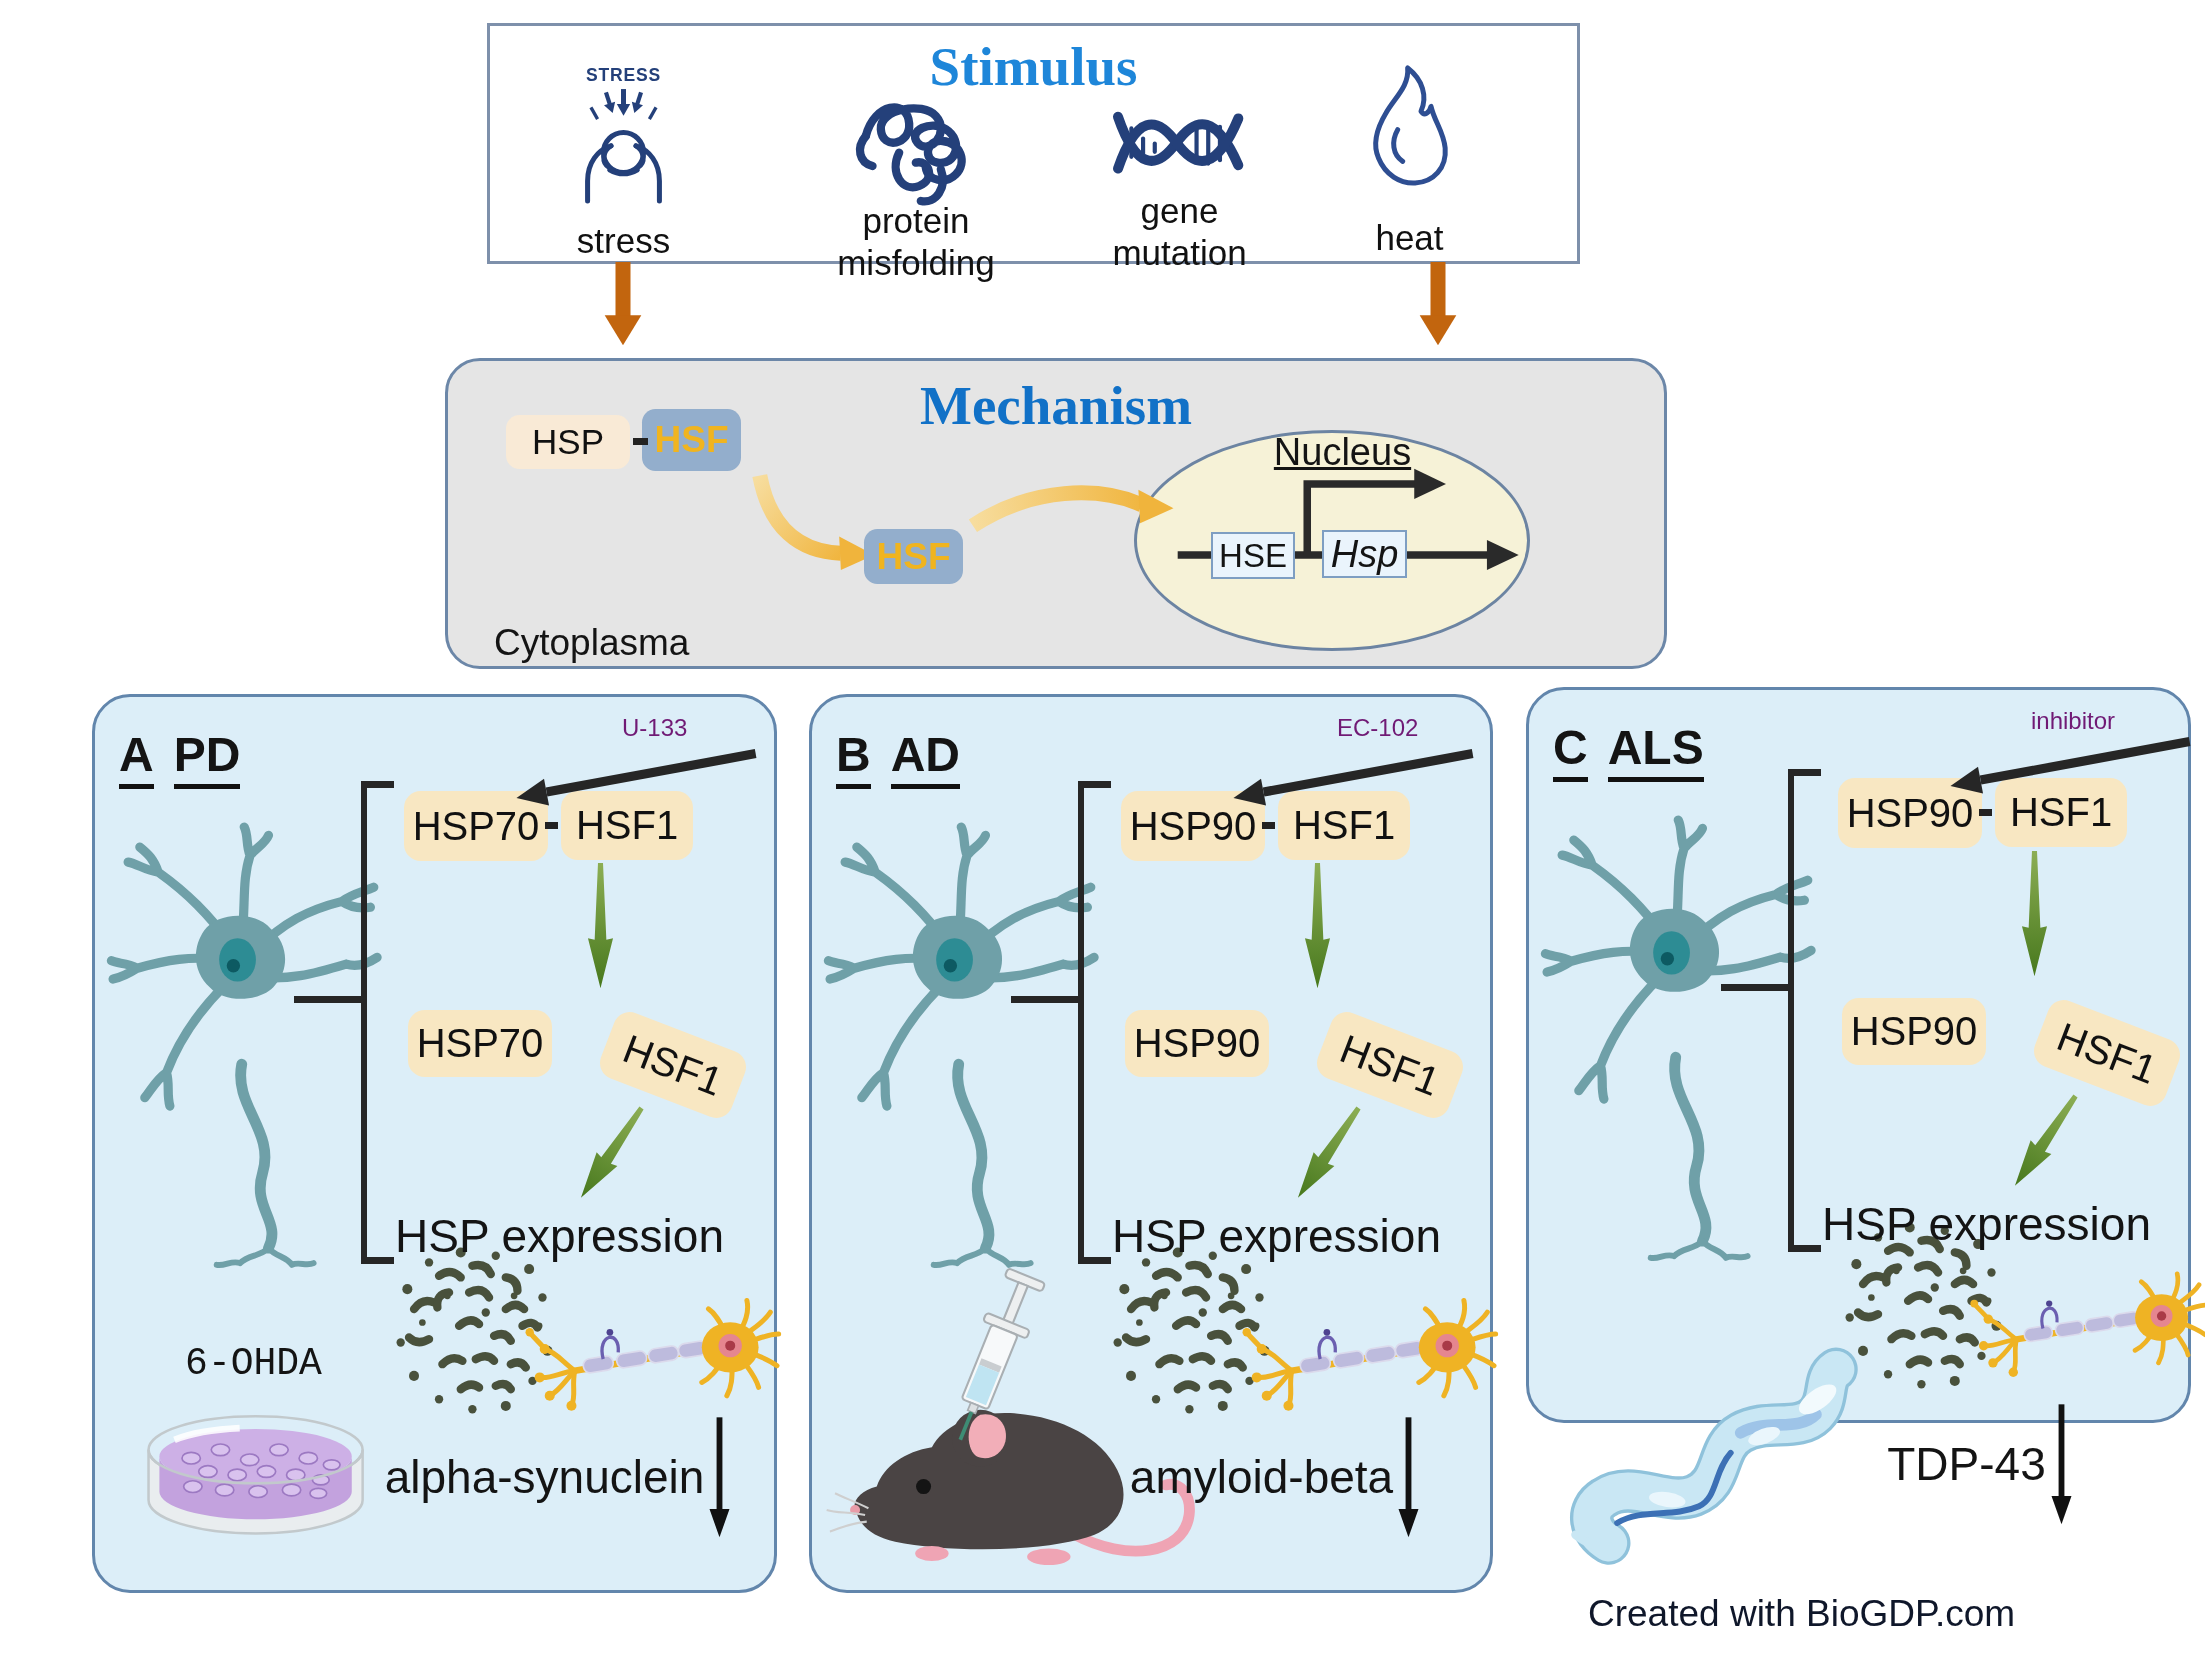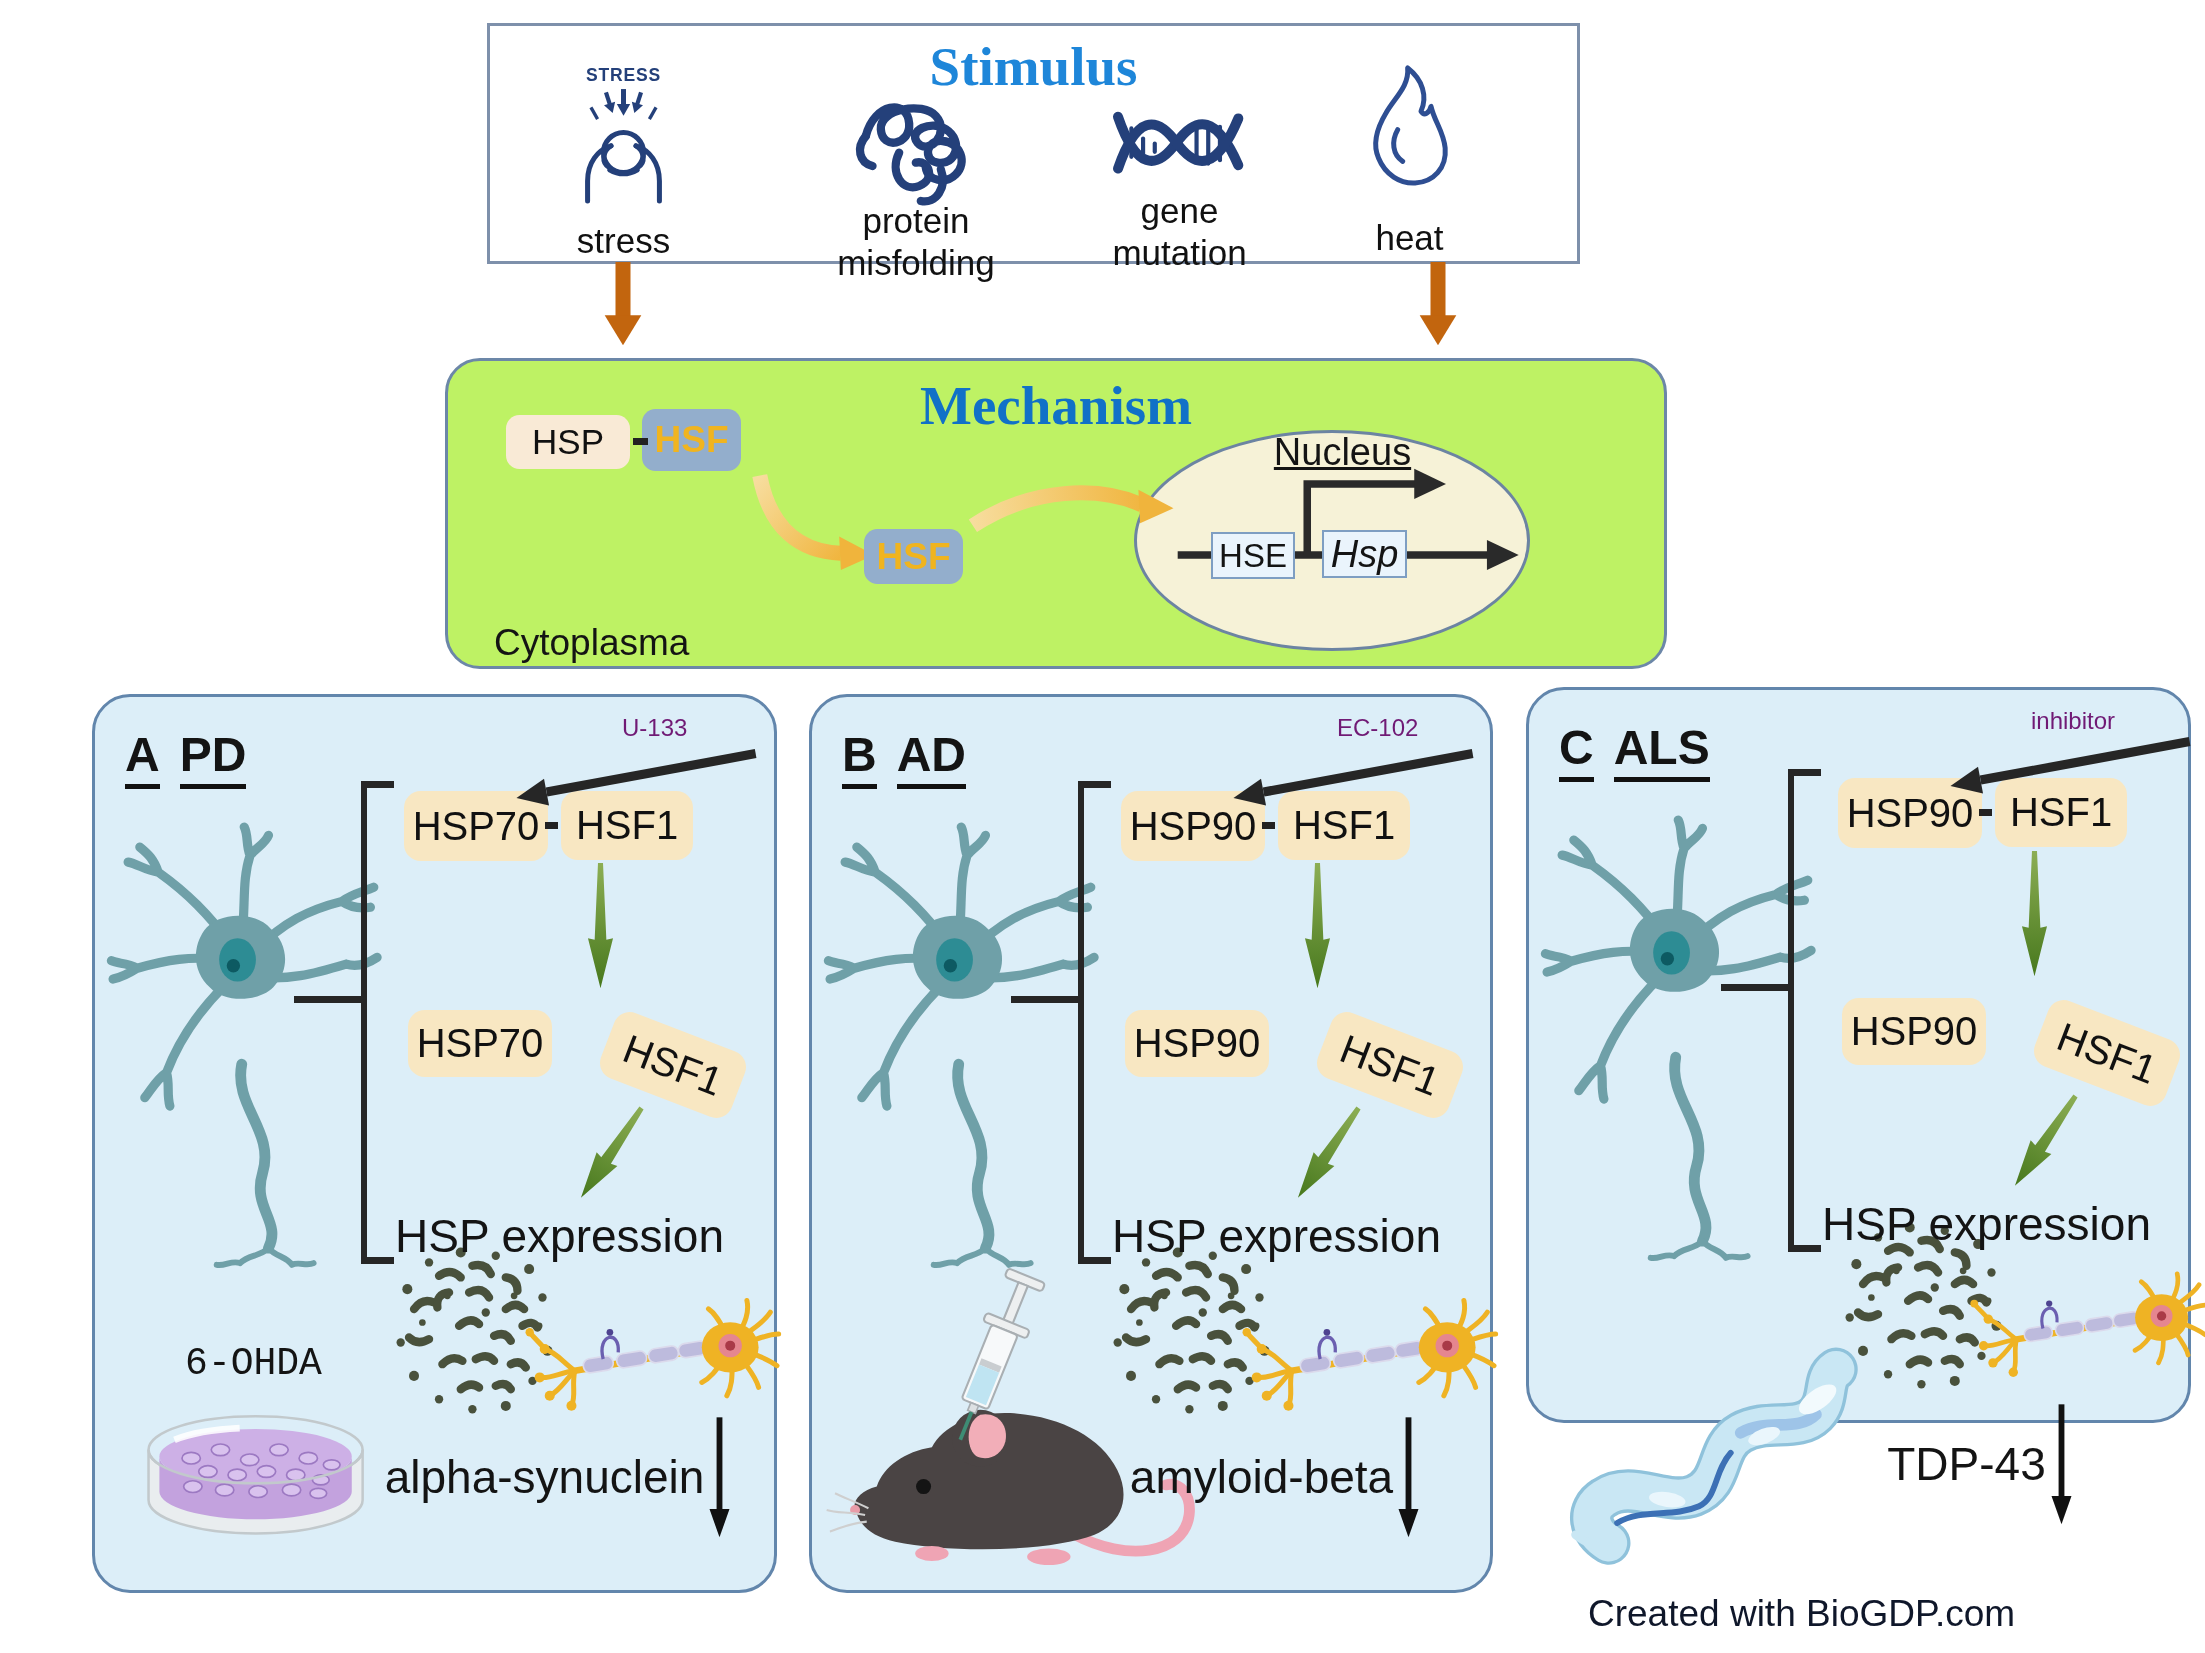--- a/index.html
+++ b/index.html
@@ -13,38 +13,38 @@
   .stim-title { left:0; top:8.4px; width:100%; text-align:center;
                 font-family:"Liberation Serif", serif; font-weight:bold;
                 font-size:55px; color:#1E86D9; }
   .stim-label { text-align:center; font-size:35px; line-height:1.18; color:#111; }
 
   
   .orange-arrow { width:40px; height:85px; }
 
   
   .mechanism-box { left:445px; top:358px; width:1222px; height:311px;
-                   background:#bef264; border:3.3px solid #6C87A8; border-radius:35px; }
+                   background:#e5e5e5; border:3.3px solid #6C87A8; border-radius:35px; }
   .mech-title { left:0; top:13.4px; width:100%; text-align:center;
                 font-family:"Liberation Serif", serif; font-weight:bold;
                 font-size:55px; color:#1171C7; z-index:4; }
   .pill { display:flex; align-items:center; justify-content:center; border-radius:13.4px; }
   .hsp-cream { background:#F9EAD6; font-size:35px; color:#111; }
   .hsf-gray  { background:#93AECC; font-size:37px; font-weight:bold; color:#F0B41F; }
   .nucleus-ellipse { left:686px; top:69px; width:396px; height:221px; border-radius:50%;
                      background:#F6F2D7; border:3.3px solid #6C84A2; z-index:1; }
   .mech-svg { left:0; top:0; width:1222px; height:311px; z-index:2; }
   .nucleus-label { left:786px; top:70px; width:217px; text-align:center; font-size:38px; z-index:3;text-decoration:underline; }
   .gene-box { background:#EAF4FC; border:2.5px solid #7E9EC2; display:flex; align-items:center;
               justify-content:center; z-index:3; }
   .cytoplasm-label { left:46px; top:261px; font-size:37px; z-index:3; }
 
   
   .panel { background:#DCEEF8; border:3.3px solid #6286AC; border-radius:38px; }
-  .panel-heading { left:30px; top:30px; font-size:48px; font-weight:bold; z-index:3; }
+  .panel-heading { left:24px; top:30px; font-size:48px; font-weight:bold; z-index:3; }
   .panel-heading span { border-bottom:5.9px solid #111; padding-bottom:2.5px; }
   .panel-heading .hletter { margin-right:20px; }
   .drug-label { top:17px; font-size:24px; color:#701a75; z-index:3; }
   .cream-box { background:#F8E7C2; border-radius:16.7px; display:flex; align-items:center;
                justify-content:center; font-size:40px; color:#111; z-index:2; position:absolute; }
   .dash { background:#222222; z-index:2; }
   .expression-label { font-size:46px; text-align:center; z-index:2; }
   .bracket { border-left:6.7px solid #262626; z-index:1; }
   .bracket::before, .bracket::after { content:""; position:absolute; left:0; width:27px; height:6.7px; background:#262626; }
   .bracket::before { top:0; }

